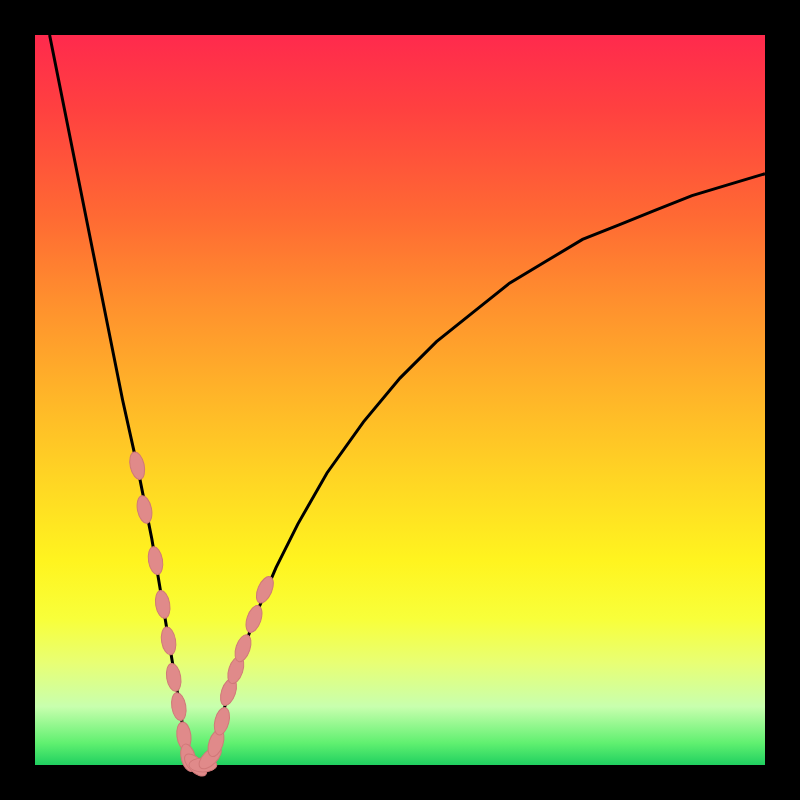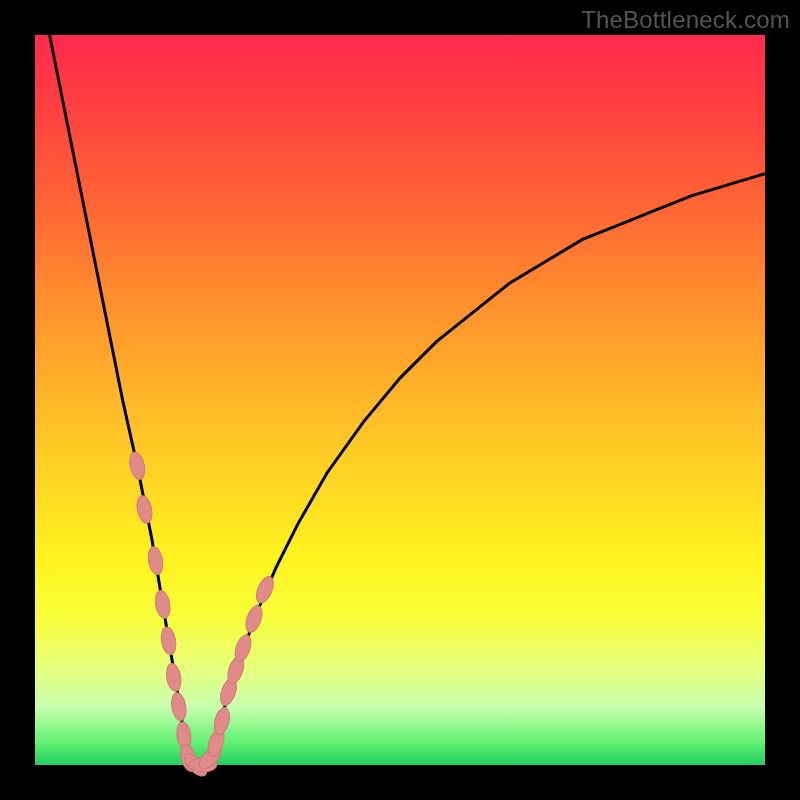--- a/index.html
+++ b/index.html
@@ -86,14 +86,13 @@
           <ellipse cx="186.9" cy="686.2" rx="14" ry="7" fill="#e08a8a" stroke="#d07878" stroke-width="1" transform="rotate(-76.0 186.9 686.2)"></ellipse>
           <ellipse cx="193.5" cy="657.0" rx="14" ry="7" fill="#e08a8a" stroke="#d07878" stroke-width="1" transform="rotate(-71.6 193.5 657.0)"></ellipse>
           <ellipse cx="200.8" cy="635.1" rx="14" ry="7" fill="#e08a8a" stroke="#d07878" stroke-width="1" transform="rotate(-71.6 200.8 635.1)"></ellipse>
           <ellipse cx="208.0" cy="613.2" rx="14" ry="7" fill="#e08a8a" stroke="#d07878" stroke-width="1" transform="rotate(-71.6 208.0 613.2)"></ellipse>
           <ellipse cx="219.0" cy="584.0" rx="14" ry="7" fill="#e08a8a" stroke="#d07878" stroke-width="1" transform="rotate(-71.6 219.0 584.0)"></ellipse>
           <ellipse cx="229.9" cy="554.8" rx="14" ry="7" fill="#e08a8a" stroke="#d07878" stroke-width="1" transform="rotate(-66.8 229.9 554.8)"></ellipse>
         </g>
     </svg>
   </div>
 
-  <div class="watermark">TheBottleneck.com</div>
 </div>
 
 </body></html>

